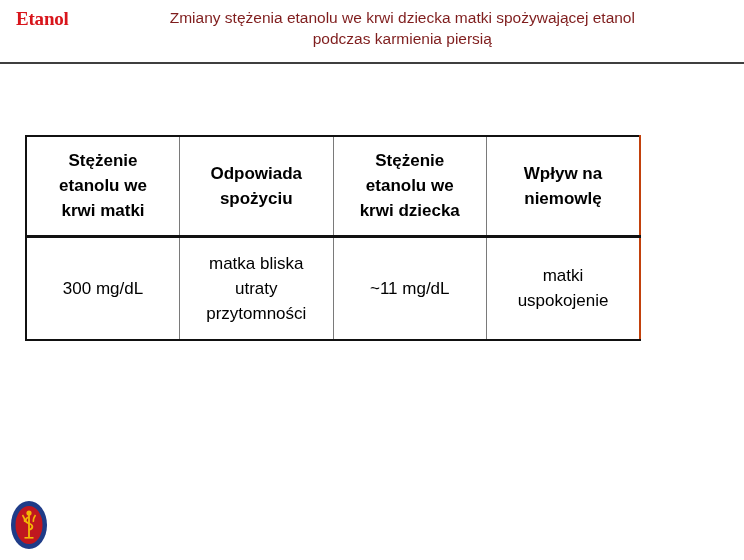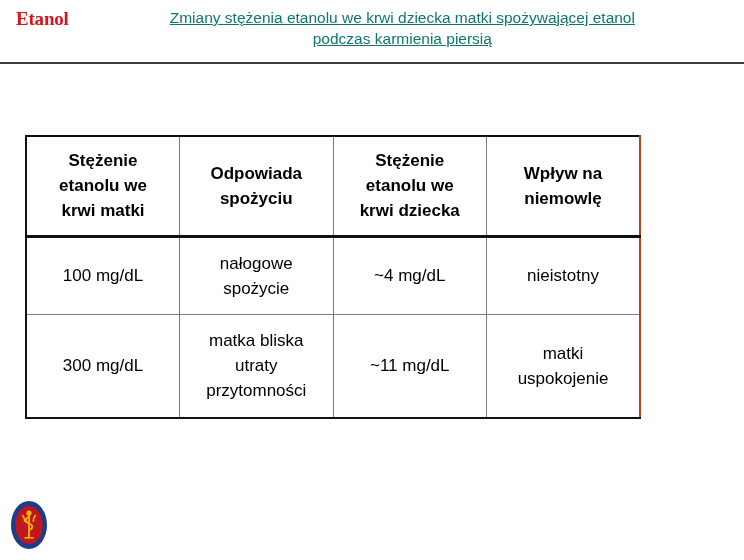--- a/index.html
+++ b/index.html
@@ -32,28 +32,27 @@
     font-family: "Liberation Serif", serif;
     font-weight: bold;
     font-size: 19px;
     letter-spacing: -0.2px;
     white-space: nowrap;
     padding: 8px 0 0 16px;
     flex: 0 0 auto;
   }
   .header-title {
     flex: 1 1 auto;
-    color: #0f766e;
+    color: #7f1d1d;
     font-family: "Liberation Sans", sans-serif;
     font-size: 15.5px;
     line-height: 21px;
     text-align: center;
     padding: 7px 18px 0 10px;
     box-sizing: border-box;
-    text-decoration: underline;
   }
   .header-title .line {
     display: block;
   }
   .header-rule {
     position: absolute;
     left: 0;
     top: 62px;
     width: 744px;
     height: 0;
@@ -143,35 +142,20 @@
         <span class="cell-line">Stężenie</span>
         <span class="cell-line">etanolu we</span>
         <span class="cell-line">krwi dziecka</span>
       </td>
       <td>
         <span class="cell-line">Wpływ na</span>
         <span class="cell-line">niemowlę</span>
       </td>
     </tr>
 
-    <tr class="body-row row-1">
-      <td>
-        <span class="cell-line">100 mg/dL</span>
-      </td>
-      <td>
-        <span class="cell-line">nałogowe</span>
-        <span class="cell-line">spożycie</span>
-      </td>
-      <td>
-        <span class="cell-line">~4 mg/dL</span>
-      </td>
-      <td>
-        <span class="cell-line">nieistotny</span>
-      </td>
-    </tr>
 
     <tr class="body-row row-2">
       <td class="accent">
         <span class="cell-line">300 mg/dL</span>
       </td>
       <td class="accent">
         <span class="cell-line">matka bliska</span>
         <span class="cell-line">utraty</span>
         <span class="cell-line">przytomności</span>
       </td>

